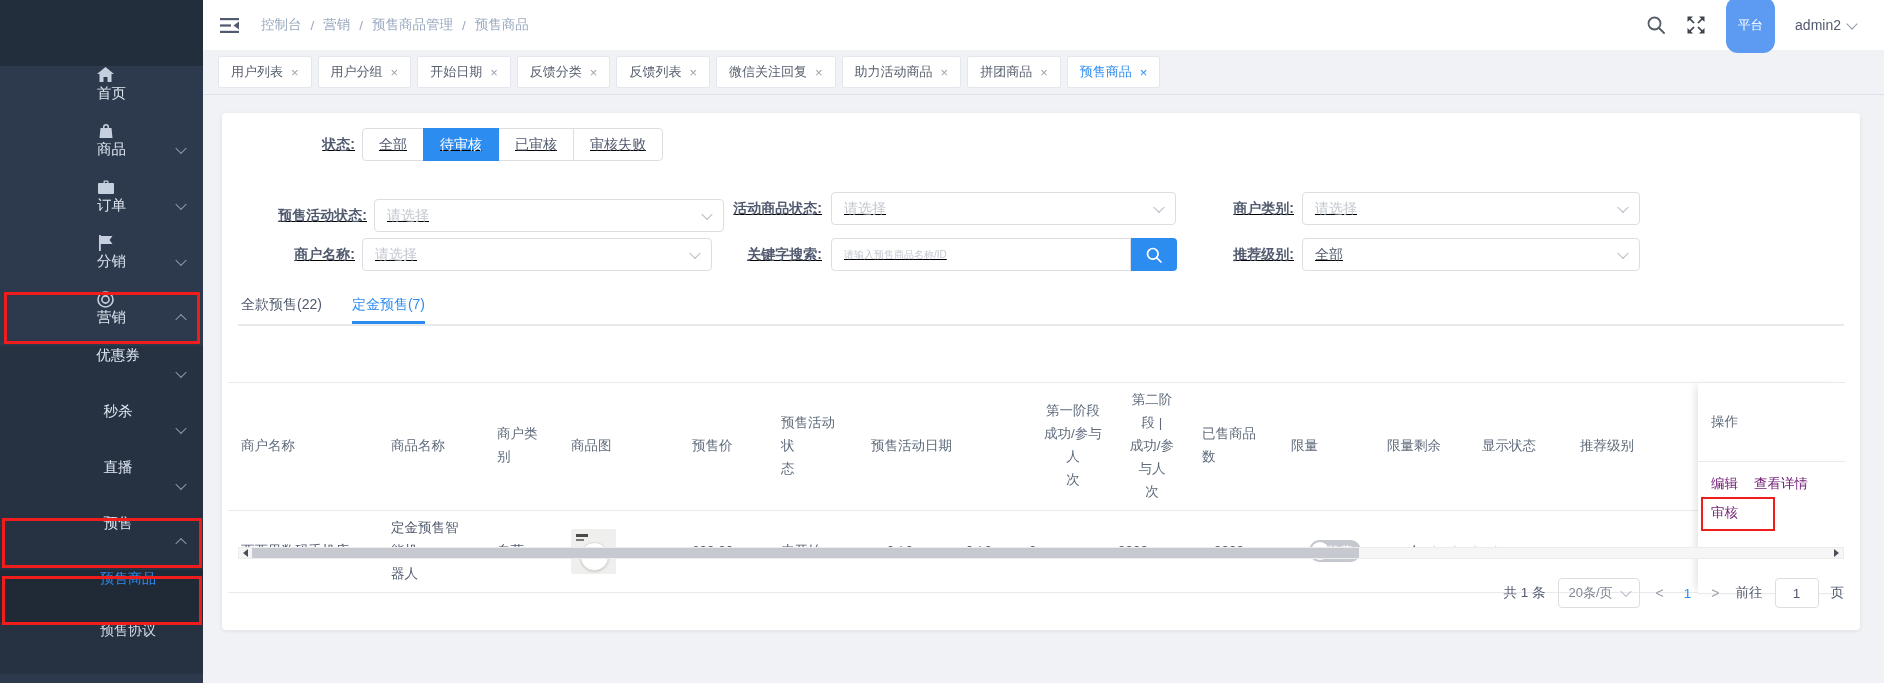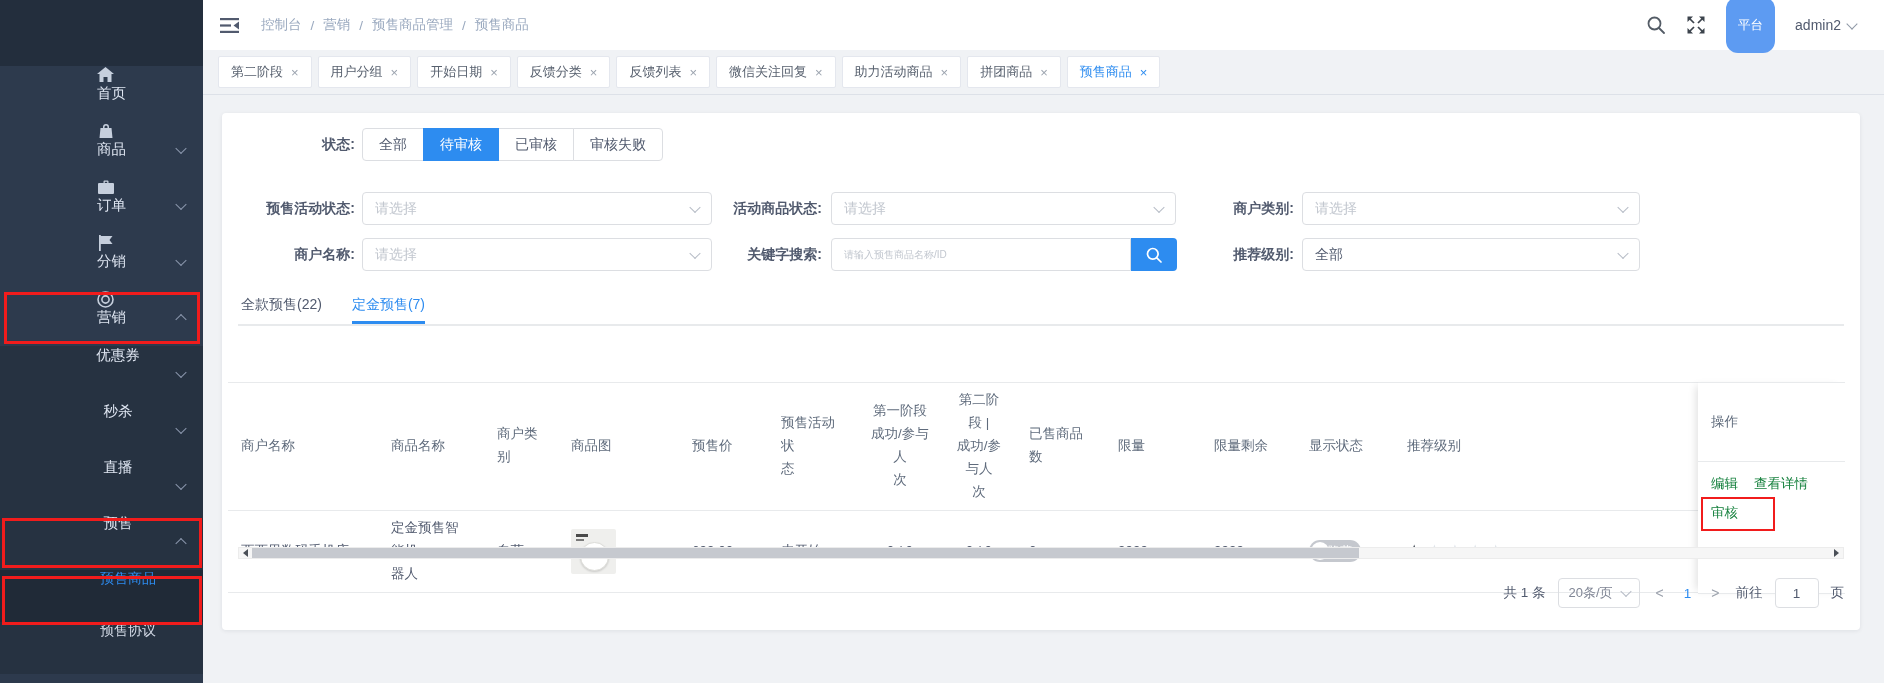--- a/index.html
+++ b/index.html
@@ -32,21 +32,21 @@
   .user{display:flex;align-items:center;gap:7px;color:#515a6e;font-size:14px;cursor:pointer;}
   .user .chev{position:static;border-color:#8f98a6;transform:rotate(45deg);margin-top:-3px;}
   
   .tags-row{position:absolute;left:203px;top:50px;right:0;height:44px;background:#f0f2f5;border-bottom:1px solid #dde1e8;display:flex;align-items:center;padding-left:15px;gap:6px;z-index:3;}
   .tag-chip{background:#fff;border:1px solid #e4e7ee;border-radius:2px;height:30px;display:flex;align-items:center;padding:0 12px;font-size:13px;color:#57606e;cursor:pointer;}
   .tag-chip .x{margin-left:8px;color:#9ba3ae;font-size:13px;}
   .tag-chip.active{color:#2d8cf0;}
   .tag-chip.active .x{color:#2d8cf0;}
   
   .panel{position:absolute;left:222px;top:113px;width:1638px;height:517px;background:#fff;border-radius:4px;box-shadow:0 1px 4px rgba(0,21,41,.08);}
-  .f-item{position:absolute;height:33px;display:flex;align-items:center;}
+  .f-item{position:absolute;height:33px;display:flex;align-items:center;text-decoration:underline;}
   .f-label{font-weight:bold;font-size:14px;color:#515a6e;text-align:right;display:block;}
   .ctl{box-sizing:border-box;height:33px;border:1px solid #dcdee2;border-radius:4px;background:#fff;display:flex;align-items:center;padding-left:12px;font-size:14px;position:relative;cursor:pointer;}
   .ctl .ph{color:#c2c7cf;}
   .ctl .val{color:#515a6e;}
   .ctl .chev{border-color:#b6bcc6;right:12px;}
   .btn-group{display:flex;}
   .btn-group .fbtn{box-sizing:border-box;height:33px;border:1px solid #dcdee2;background:#fff;color:#515a6e;font-size:14px;padding:0 16px;display:flex;align-items:center;margin-left:-1px;cursor:pointer;}
   .btn-group .fbtn:first-child{border-radius:4px 0 0 4px;margin-left:0;}
   .btn-group .fbtn:last-child{border-radius:0 4px 4px 0;}
   .btn-group .fbtn.sel{background:#2d8cf0;border-color:#2d8cf0;color:#fff;position:relative;z-index:1;}
@@ -60,21 +60,21 @@
   
   .tbl{position:absolute;top:269px;left:6px;width:1617px;font-size:13.5px;color:#515a6e;}
   .tr{display:flex;position:relative;}
   .tr.head{border-top:1px solid #e8eaec;border-bottom:1px solid #e8eaec;min-height:79px;color:#5f6b7c;}
   .tr.body-row{min-height:74px;border-bottom:1px solid #e8eaec;}
   .td,.th{box-sizing:border-box;padding:6px 13px;display:flex;flex-direction:column;justify-content:center;align-items:flex-start;white-space:pre-line;line-height:1.7;}
   .ctr{align-items:center;text-align:center;}
   .op-col{position:absolute;right:0;top:0;bottom:-1px;width:147px;background:#fff;box-shadow:-6px 0 8px -4px rgba(0,0,0,0.12);box-sizing:border-box;display:flex;flex-direction:column;}
   .op-head{height:80px;box-sizing:border-box;border-top:1px solid #e8eaec;border-bottom:1px solid #e8eaec;display:flex;align-items:center;padding-left:13px;color:#5f6b7c;}
   .op-body{flex:1;padding:10px 0 0 13px;border-bottom:1px solid #e8eaec;box-sizing:border-box;}
-  .link{color:#15803d;font-size:13.5px;cursor:pointer;text-decoration:none;}
+  .link{color:#701a75;font-size:13.5px;cursor:pointer;text-decoration:none;}
   .op-line1{display:flex;gap:16px;margin-top:3px;}
   .op-line2{margin-top:11px;position:relative;display:inline-block;}
   .thumb{width:45px;height:45px;background:#efefed;border-radius:2px;position:relative;overflow:hidden;}
   .thumb .bar1{position:absolute;left:5px;top:5px;width:12px;height:3px;background:#4a4a4a;}
   .thumb .bar2{position:absolute;left:5px;top:10px;width:8px;height:2px;background:#7a7a7a;}
   .thumb .bot{position:absolute;left:9px;bottom:3px;width:27px;height:27px;background:#fff;border-radius:50%;border:1px solid #dcdcd8;box-shadow:0 1px 2px rgba(0,0,0,.15);}
   .toggle{width:52px;height:22px;border-radius:11px;background:#c5c8ce;position:relative;cursor:pointer;}
   .toggle .knob{position:absolute;left:2px;top:2px;width:18px;height:18px;border-radius:50%;background:#fff;}
   .toggle .tg-label{position:absolute;right:9px;top:4px;color:#fff;font-size:12px;line-height:14px;}
   .stars{display:flex;gap:6px;font-size:16px;line-height:1;}
@@ -226,21 +226,21 @@
     <span class="badge">平台</span>
     <span class="user">
       <span>admin2</span>
       <span class="chev"></span>
     </span>
   </div>
 </div>
 
 <div class="tags-row">
   <span class="tag-chip">
-      <span>第二阶段</span>
+      <span>用户列表</span>
       <span class="x">×</span>
     </span>
   <span class="tag-chip">
       <span>用户分组</span>
       <span class="x">×</span>
     </span>
   <span class="tag-chip">
       <span>开始日期</span>
       <span class="x">×</span>
     </span>
@@ -275,21 +275,21 @@
   <div class="f-item" style="top:15px;left:0;">
     <span class="f-label" style="width:133px;">状态:</span>
     <div class="btn-group" style="margin-left:7px;">
       <span class="fbtn">全部</span>
       <span class="fbtn sel">待审核</span>
       <span class="fbtn">已审核</span>
       <span class="fbtn">审核失败</span>
     </div>
   </div>
 
-  <div class="f-item" style="top:79px;left:0;">
+  <div class="f-item" style="top:86px;left:0;padding-left:12px;">
     <span class="f-label" style="width:133px;">预售活动状态:</span>
     <div class="ctl" style="width:350px;margin-left:7px;">
       <span class="ph">请选择</span>
       <span class="chev down"></span>
     </div>
   </div>
   <div class="f-item" style="top:79px;left:450px;">
     <span class="f-label" style="width:150px;">活动商品状态:</span>
     <div class="ctl" style="width:345px;margin-left:9px;">
       <span class="ph">请选择</span>
@@ -336,20 +336,21 @@
 
   <div class="tbl">
     <div class="tr head">
       <div class="th" style="width:150px;">商户名称</div>
       <div class="th" style="width:106px;">商品名称</div>
       <div class="th" style="width:74px;">商户类别</div>
       <div class="th" style="width:121px;">商品图</div>
       <div class="th" style="width:89px;">预售价</div>
       <div class="th" style="width:90px;">预售活动状
 态</div>
+      <div class="th" style="width:173px;">预售活动日期</div>
       <div class="th ctr" style="width:84px;">第一阶段
 成功/参与人
 次</div>
       <div class="th ctr" style="width:74px;">第二阶段 |
 成功/参与人
 次</div>
       <div class="th" style="width:89px;">已售商品数</div>
       <div class="th" style="width:96px;">限量</div>
       <div class="th" style="width:95px;">限量剩余</div>
       <div class="th" style="width:98px;">显示状态</div>

